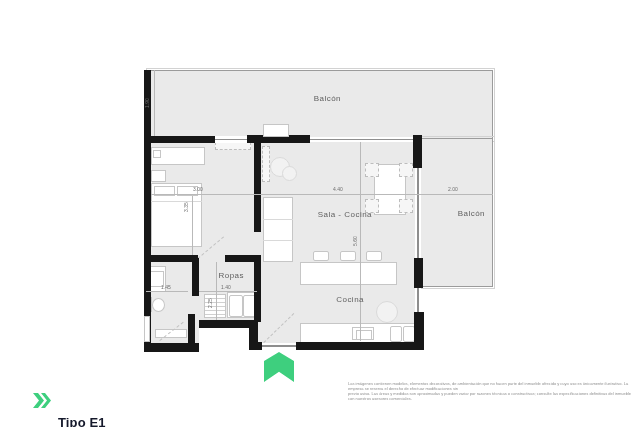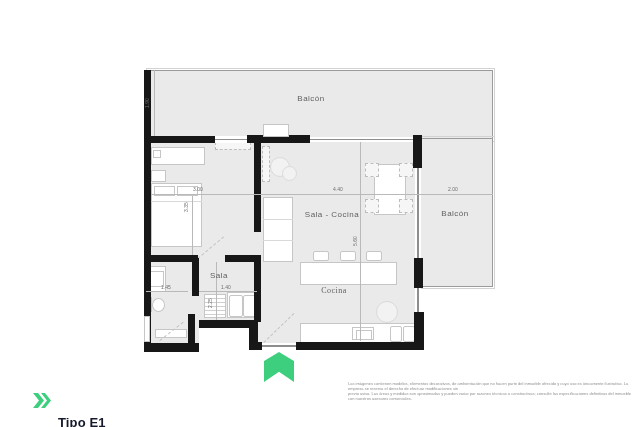--- a/index.html
+++ b/index.html
@@ -9,21 +9,21 @@
   .balcony{background:#eaeaea;border:1px solid #9b9b9b;outline:1px solid #d2d2d2;outline-offset:1px;box-sizing:border-box;}
   .wall{background:#171717;}
   .win-h{background:linear-gradient(to bottom,#fff 0 40%,#8e8e8e 40% 60%,#fff 60% 100%);}
   .win-v{background:linear-gradient(to right,#fff 0 40%,#8e8e8e 40% 60%,#fff 60% 100%);}
   .furn{background:#fff;border:1px solid #c6c6c6;box-sizing:border-box;}
   .dashf{background:#f6f6f6;border:1px dashed #bdbdbd;box-sizing:border-box;}
   .thinline{background:#d9d9d9;}
   .dimline{background:#b9b9b9;}
   .dim{font-size:5px;color:#6f6f6f;white-space:nowrap;}
   .dim.rot{transform:rotate(-90deg);transform-origin:center;}
-  .room-label{font-size:8px;color:#5f5f5f;letter-spacing:0.06em;text-align:center;white-space:nowrap;}
+  .room-label{font-size:8px;color:#5f5f5f;letter-spacing:0.06em;text-align:right;white-space:nowrap;}
   .swing{width:34px;height:1px;border-top:1px dashed #c2c2c2;transform-origin:left center;}
   .blob{border:1px solid #dadada;border-radius:50%;background:#f2f2f2;}
   .shelf{background:repeating-linear-gradient(to bottom,#fff 0 3px,#d0d0d0 3px 4px);border:1px solid #c6c6c6;box-sizing:border-box;}
   #logo{position:absolute;left:33px;top:371px;display:flex;align-items:center;gap:6px;}
   #logo .name{font-size:13px;font-weight:bold;color:#15192b;letter-spacing:0.01em;margin-top:44px;}
   #disclaimer{position:absolute;left:348px;top:381px;width:285px;font-size:4px;line-height:5px;color:#8f8f8f;}
   .entr-arrow{background:#3ECF7E;clip-path:polygon(0 100%,0 30%,50% 0,100% 30%,100% 100%,50% 66%);}
 </style>
 </head>
 <body>
@@ -122,22 +122,22 @@
   <div class="abs dim" style="left:333px;top:186px;">4.40</div>
   <div class="abs dim rot" style="left:348px;top:236px;width:14px;">5.60</div>
   <div class="abs dim" style="left:448px;top:186px;">2.00</div>
   <div class="abs dim" style="left:161px;top:284px;">1.45</div>
   <div class="abs dim" style="left:221px;top:284px;">1.40</div>
   <div class="abs dim rot" style="left:203px;top:298px;width:14px;">2.25</div>
 
   <div class="abs room-label" style="left:281px;top:94px;width:60px;">Balcón</div>
   <div class="abs room-label" style="left:292px;top:210px;width:80px;">Sala - Cocina</div>
   <div class="abs room-label" style="left:425px;top:209px;width:60px;">Balcón</div>
-  <div class="abs room-label" style="left:194px;top:271px;width:50px;">Sala</div>
-  <div class="abs room-label" style="left:304px;top:286px;width:60px;font-family:Liberation Serif, serif;">Cocina</div>
+  <div class="abs room-label" style="left:194px;top:271px;width:50px;">Ropas</div>
+  <div class="abs room-label" style="left:304px;top:295px;width:60px;">Cocina</div>
 
   <div class="abs entr-arrow" style="left:264px;top:352px;width:30px;height:30px;"></div>
 
   <div id="logo">
     <svg width="19" height="15" viewBox="0 0 19 15" aria-hidden="true">
       <path d="M0 0 L5 0 L11 7.5 L5 15 L0 15 L6 7.5 Z" fill="#3ECF7E"></path>
       <path d="M8 0 L12 0 L18 7.5 L12 15 L8 15 L14 7.5 Z" fill="#3ECF7E"></path>
     </svg>
     <span class="name">Tipo E1</span>
   </div>

